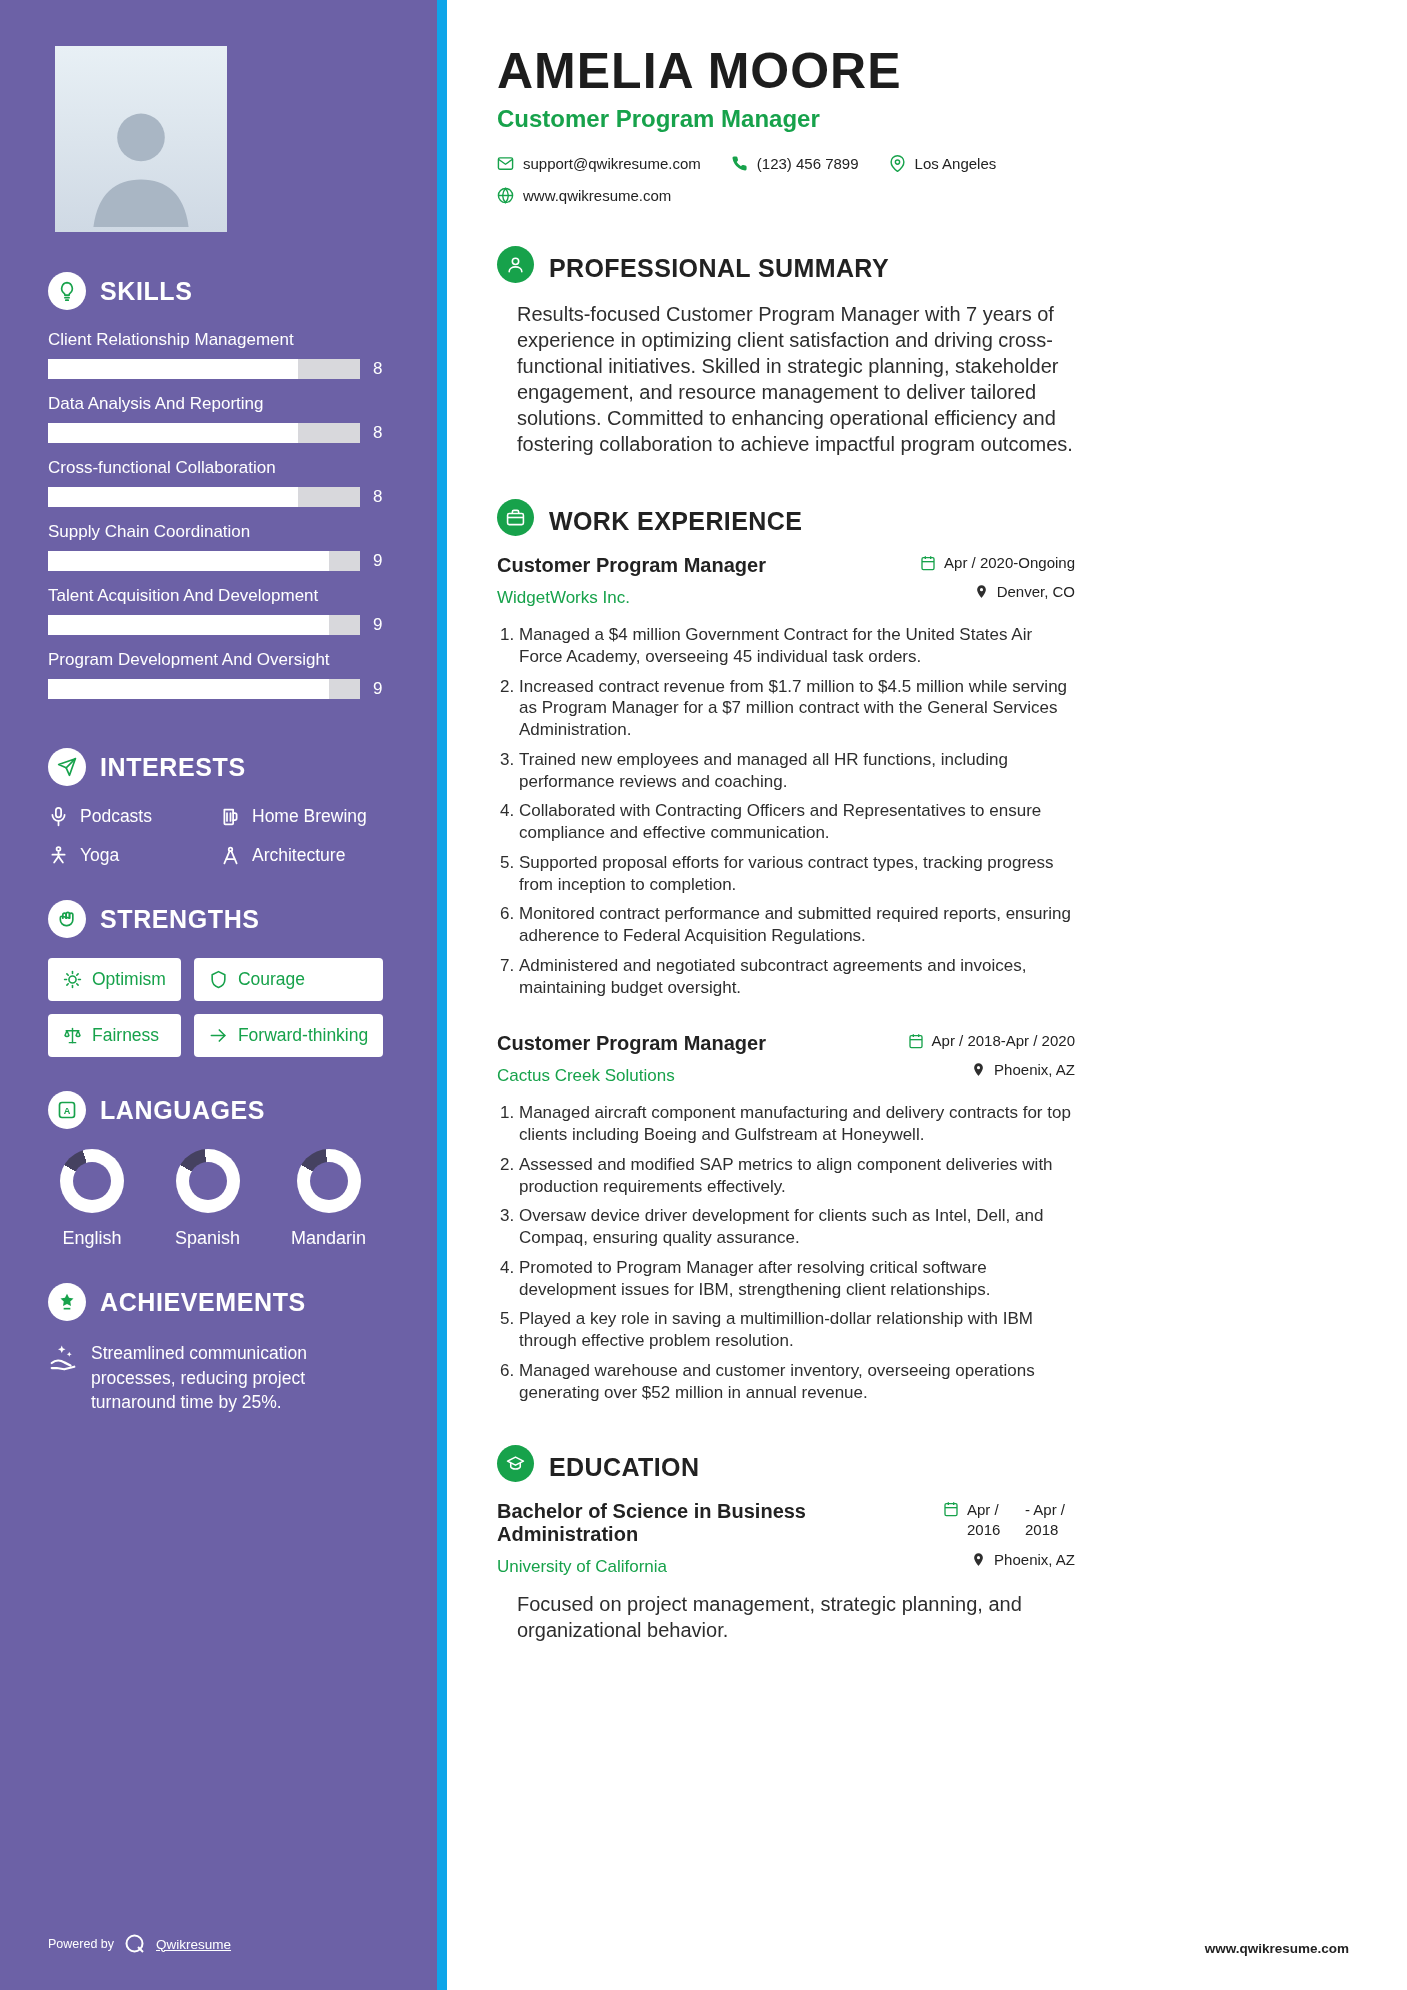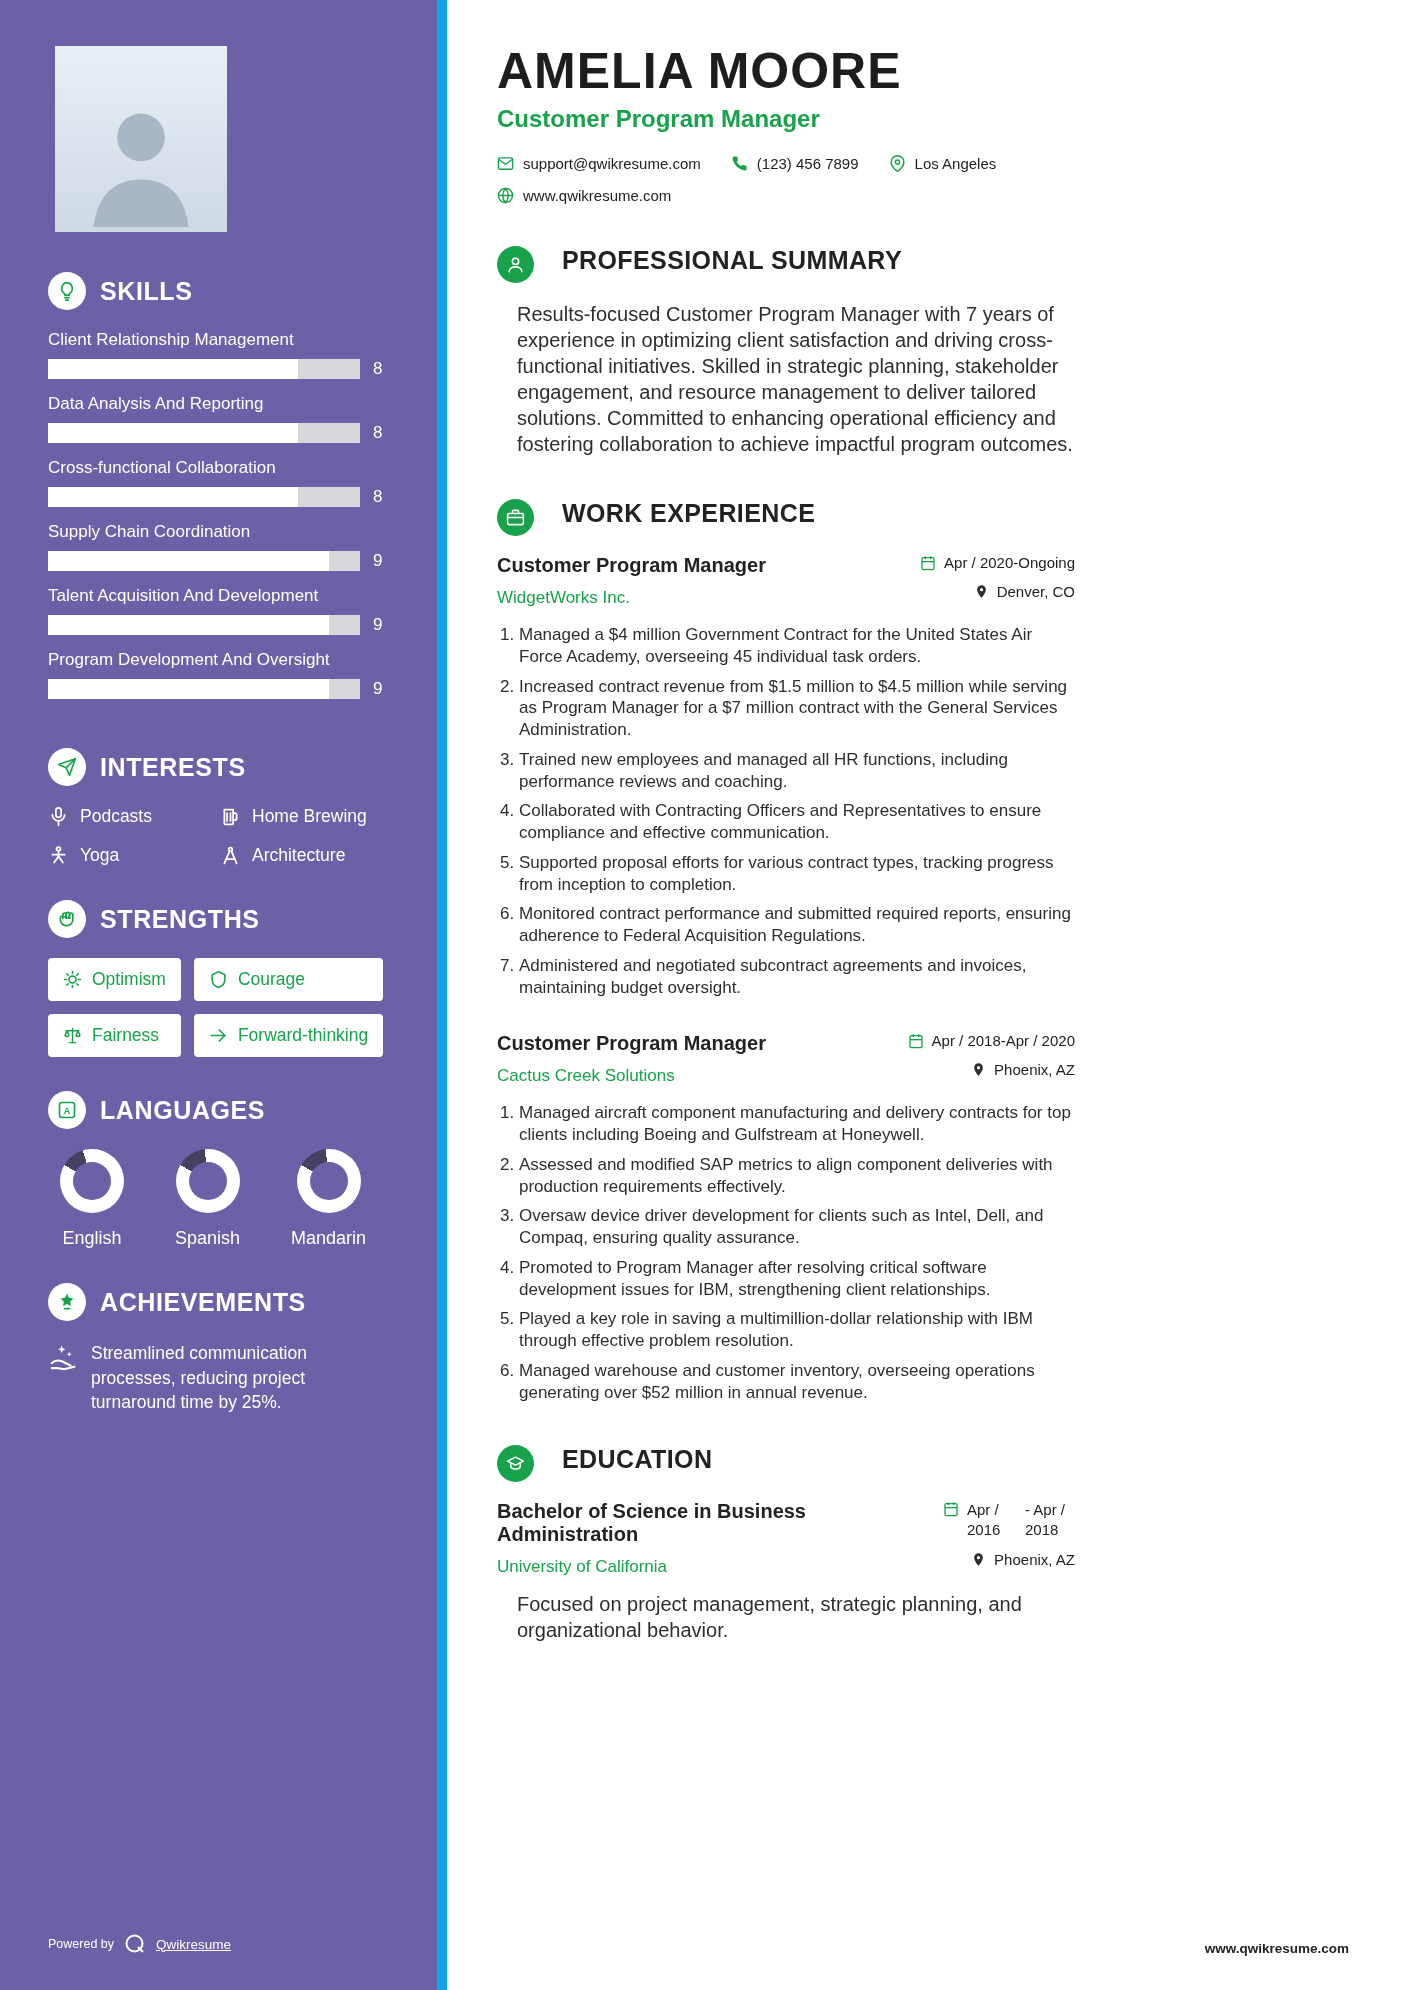--- a/index.html
+++ b/index.html
@@ -67,21 +67,21 @@
   .inner { width:578px; }
   .candidate-name { font-size:50px; font-weight:800; letter-spacing:1px; color:#1d1d1d; }
   .candidate-title { font-size:24px; font-weight:bold; color:#17a24b; margin-top:5px; }
 
   .contact-rows { margin-top:22px; }
   .contact-row { display:flex; align-items:flex-start; gap:30px; margin-bottom:15px; }
   .contact-item { display:flex; align-items:center; gap:9px; font-size:15px; color:#222; }
   .contact-item svg { width:17px; height:17px; color:#17a24b; flex:0 0 17px; }
 
   .main-section { margin-top:42px; }
-  .main-head { display:flex; align-items:flex-start; gap:28px; margin-bottom:18px; }
+  .main-head { display:flex; align-items:flex-end; gap:15px; margin-bottom:18px; }
   .main-badge {
     width:37px; height:37px; border-radius:50%; background:#17a24b; color:#ffffff;
     display:flex; align-items:center; justify-content:center; flex:0 0 37px;
   }
   .main-badge svg { width:19px; height:19px; }
   .main-title { font-size:25px; font-weight:bold; letter-spacing:0.4px; color:#222; }
 
   .body-text { font-size:20px; line-height:1.3; color:#2e2e2e;margin-left:20px; }
 
   .job { margin-bottom:34px; }
@@ -428,21 +428,21 @@
               <div class="meta">
                 <svg class="pin" viewBox="0 0 24 24" fill="currentColor" stroke="none">
                     <path d="M12 2a7 7 0 0 1 7 7c0 5-7 13-7 13S5 14 5 9a7 7 0 0 1 7-7zm0 9.5A2.5 2.5 0 1 0 12 6.5a2.5 2.5 0 0 0 0 5z"></path>
                   </svg>
                 <span>Denver, CO</span>
               </div>
             </div>
           </div>
           <ol>
             <li>Managed a $4 million Government Contract for the United States Air Force Academy, overseeing 45 individual task orders.</li>
-            <li>Increased contract revenue from $1.5 million to $4.5 million while serving as Program Manager for a $7 million contract with the General Services Administration.</li>
+            <li>Increased contract revenue from $1.7 million to $4.5 million while serving as Program Manager for a $7 million contract with the General Services Administration.</li>
             <li>Trained new employees and managed all HR functions, including performance reviews and coaching.</li>
             <li>Collaborated with Contracting Officers and Representatives to ensure compliance and effective communication.</li>
             <li>Supported proposal efforts for various contract types, tracking progress from inception to completion.</li>
             <li>Monitored contract performance and submitted required reports, ensuring adherence to Federal Acquisition Regulations.</li>
             <li>Administered and negotiated subcontract agreements and invoices, maintaining budget oversight.</li>
           </ol>
         </article>
 
         <article class="job">
           <div class="job-head">

